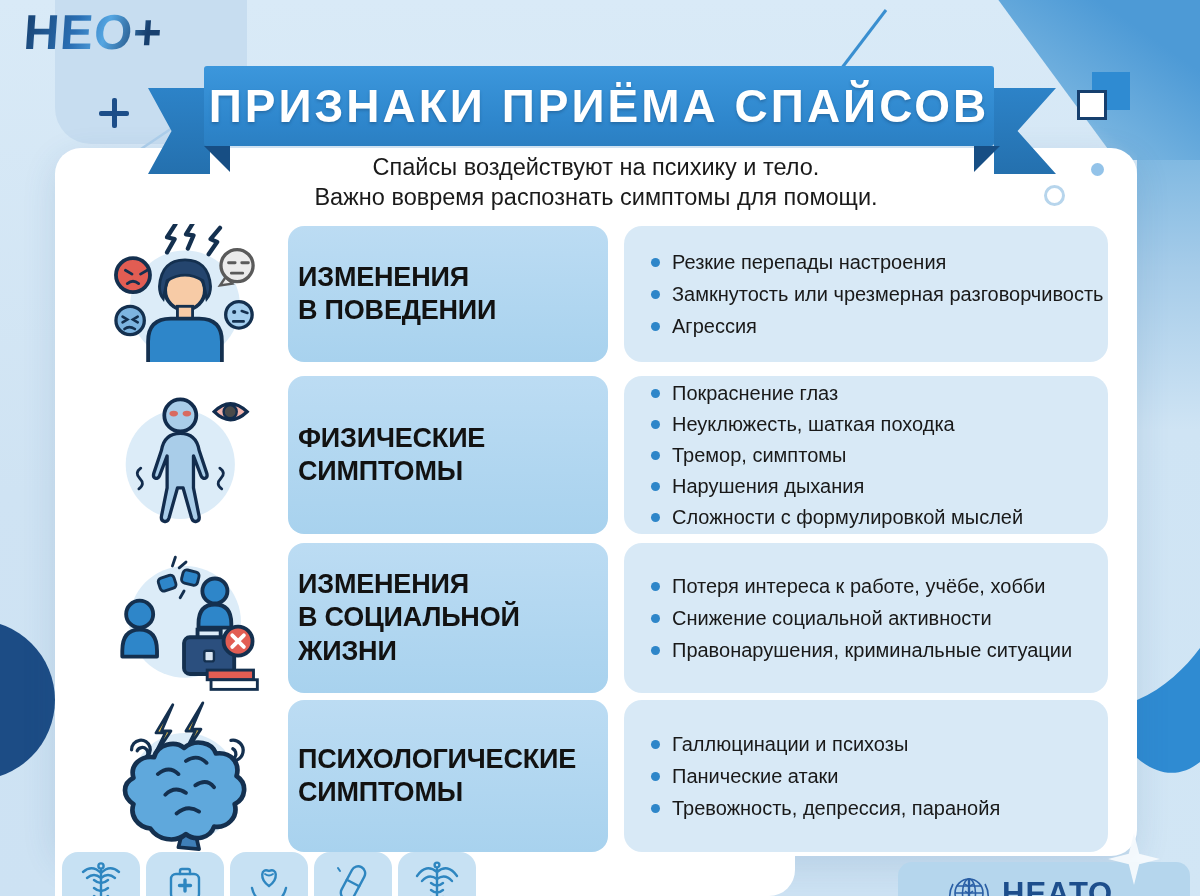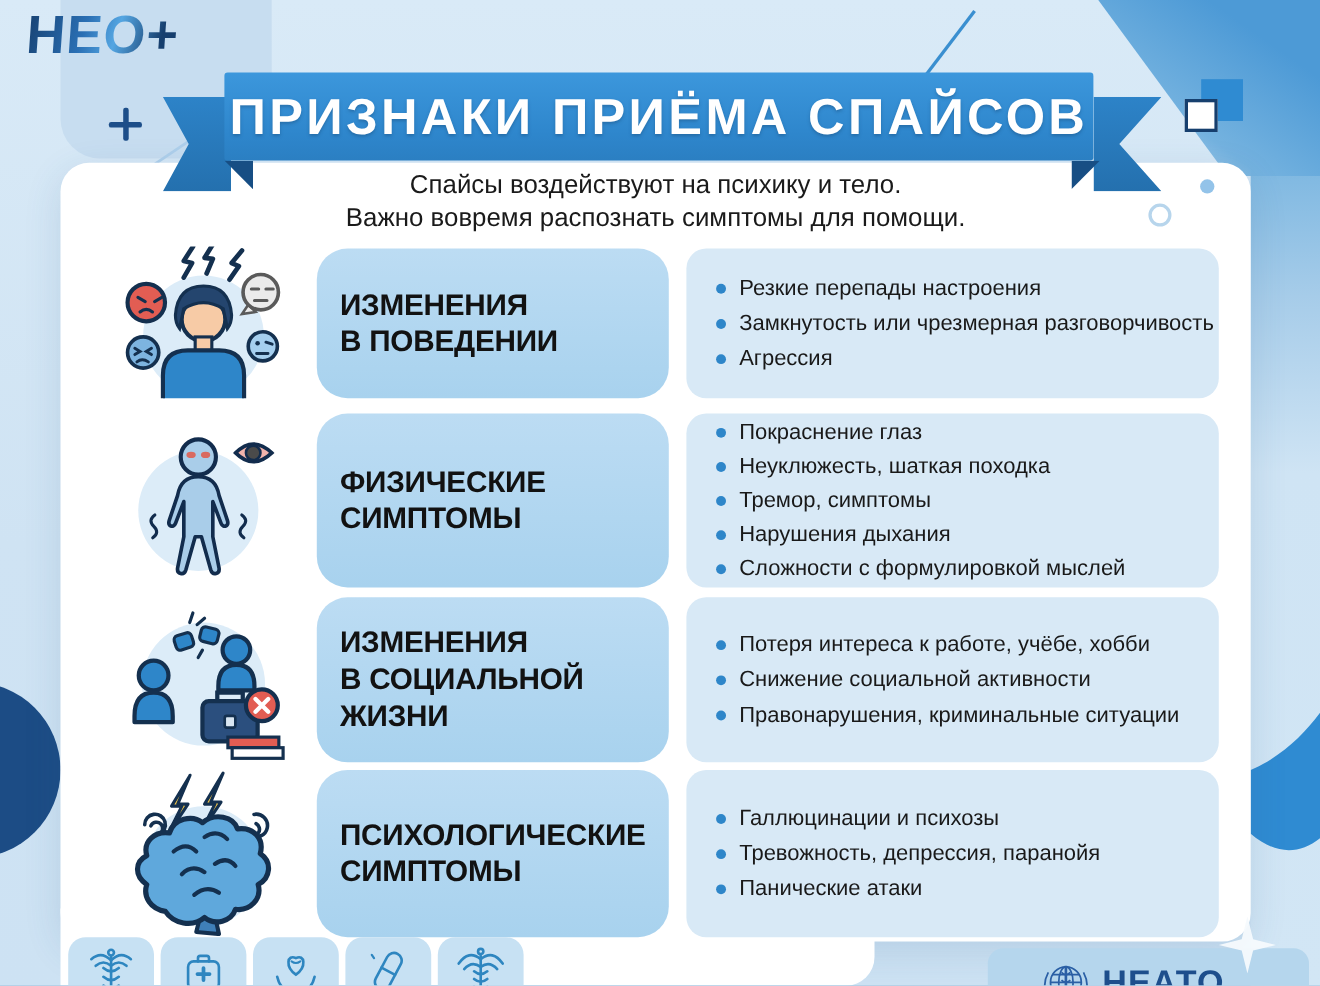--- a/index.html
+++ b/index.html
@@ -53,23 +53,23 @@
   .banner-title{color:#fff;font-size:46px;font-weight:800;letter-spacing:3px;white-space:nowrap;
     text-shadow:0 2px 3px rgba(20,60,100,.35);}
 
   .subtitle{left:55px;top:152px;width:1082px;text-align:center;color:#1a1a1a;
     font-size:23.5px;line-height:30px;font-weight:500;}
 
   
   .row{left:92px;width:1016px;}
   .icon-wrap{position:absolute;left:0;top:0;width:186px;height:100%;
     display:flex;align-items:center;justify-content:center;}
-  .title-box{position:absolute;left:196px;top:0;width:320px;height:100%;border-radius:28px;
+  .title-box{position:absolute;left:196px;top:0;width:320px;height:100%;border-radius:16px;
     background:linear-gradient(180deg,#bcdcf3 0%,#a8d2ee 100%);
-    display:flex;flex-direction:column;justify-content:center;padding-left:21px;box-sizing:border-box;}
+    display:flex;flex-direction:column;justify-content:center;padding-left:10px;box-sizing:border-box;}
   .title-box h2{margin:0;font-size:27px;font-weight:800;letter-spacing:-.2px;line-height:1.24;
     color:#121212;white-space:pre-line;}
   .bullets-box{position:absolute;left:532px;top:0;width:484px;border-radius:18px;background:#d8e9f6;
     height:100%;display:flex;flex-direction:column;justify-content:center;gap:6px;
     padding-left:27px;box-sizing:border-box;overflow:hidden;}
   .b{display:flex;align-items:center;gap:12px;}
   .dot{width:9px;height:9px;border-radius:50%;background:#2e86c9;flex-shrink:0;}
   .bt{font-size:20px;line-height:26px;color:#191919;white-space:nowrap;font-weight:500;}
 
   
@@ -267,25 +267,25 @@
       <h2>ПСИХОЛОГИЧЕСКИЕ
 СИМПТОМЫ</h2>
     </div>
     <div class="bullets-box">
       <div class="b">
           <span class="dot"></span>
           <span class="bt">Галлюцинации и психозы</span>
         </div>
       <div class="b">
           <span class="dot"></span>
+          <span class="bt">Панические атаки</span>
+        </div>
+      <div class="b">
+          <span class="dot"></span>
           <span class="bt">Тревожность, депрессия, паранойя</span>
-        </div>
-      <div class="b">
-          <span class="dot"></span>
-          <span class="bt">Панические атаки</span>
         </div>
     </div>
   </div>
 
   <div class="abs fbox" style="left:62px;">
     <svg width="46" height="46" viewBox="0 0 46 46" fill="none" stroke="#2e86c0" stroke-width="2.4" stroke-linecap="round">
       <circle cx="23" cy="7" r="2.6"></circle>
         <line x1="23" y1="11" x2="23" y2="43"></line>
       <path d="M5,13 Q14,5 23,14 M41,13 Q32,5 23,14 M9,19 Q16,13 23,19 M37,19 Q30,13 23,19"></path>
       <path d="M16,21 q7,6 14,0 m0,8 q-7,6 -14,0 m0,8 q7,6 14,0"></path>

